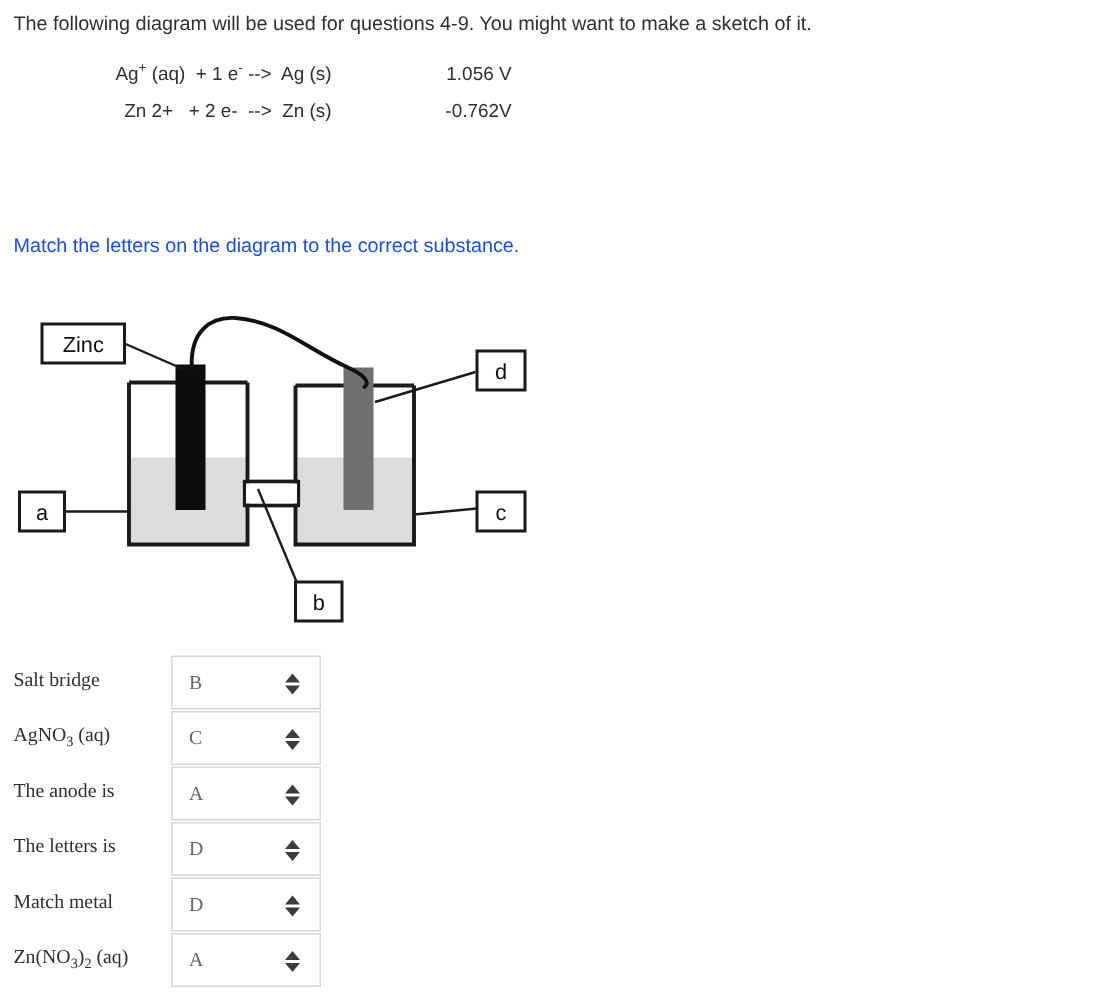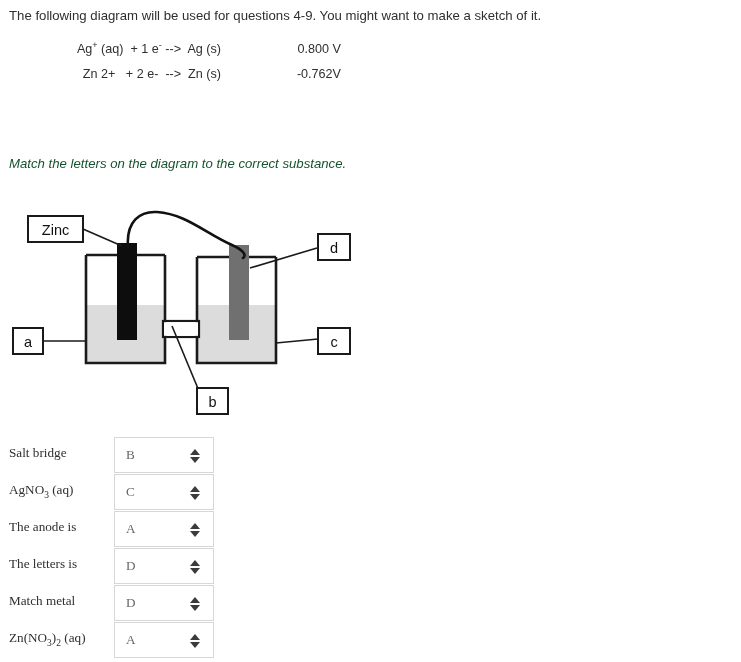--- a/index.html
+++ b/index.html
@@ -47,22 +47,21 @@
   .eq-left  { width: 212px; }
   .eq-right { width: 120px; }
   sup.chg { font-size: 9px; vertical-align: super; line-height: 0; }
   sub.sb  { font-size: 9.5px; vertical-align: sub;  line-height: 0; }
 
   #match-instruction {
     position: absolute;
     left: 9px;
     top: 156px;
     font-size: 13.2px;
-    color: #14532d;
-    font-style: italic;
+    color: #1d4ed8;
   }
 
   
   #cell-diagram {
     position: absolute;
     left: 0px;
     top: 195px;
     width: 420px;
     height: 235px;
   }
@@ -135,21 +134,21 @@
 
 <div id="question-text">
 
   <p class="para intro">The following diagram will be used for questions 4-9. You might want to make a sketch of it.</p>
 
 
   <table class="eq-table">
     <tbody>
         <tr>
       <td class="eq-left"><span>Ag</span><sup class="chg">+</sup><span> (aq)  + 1 e</span><sup class="chg">-</sup><span> --&gt;  Ag (s)</span></td>
-      <td class="eq-right">0.800 V</td>
+      <td class="eq-right">1.056 V</td>
     </tr>
     <tr>
       <td class="eq-left"><span>Zn 2+</span><span>   + 2 e-  --&gt;  Zn (s)</span></td>
       <td class="eq-right">-0.762V</td>
     </tr>
   </tbody>
     </table>
 </div>
 
 <div id="match-instruction">Match the letters on the diagram to the correct substance.</div>

